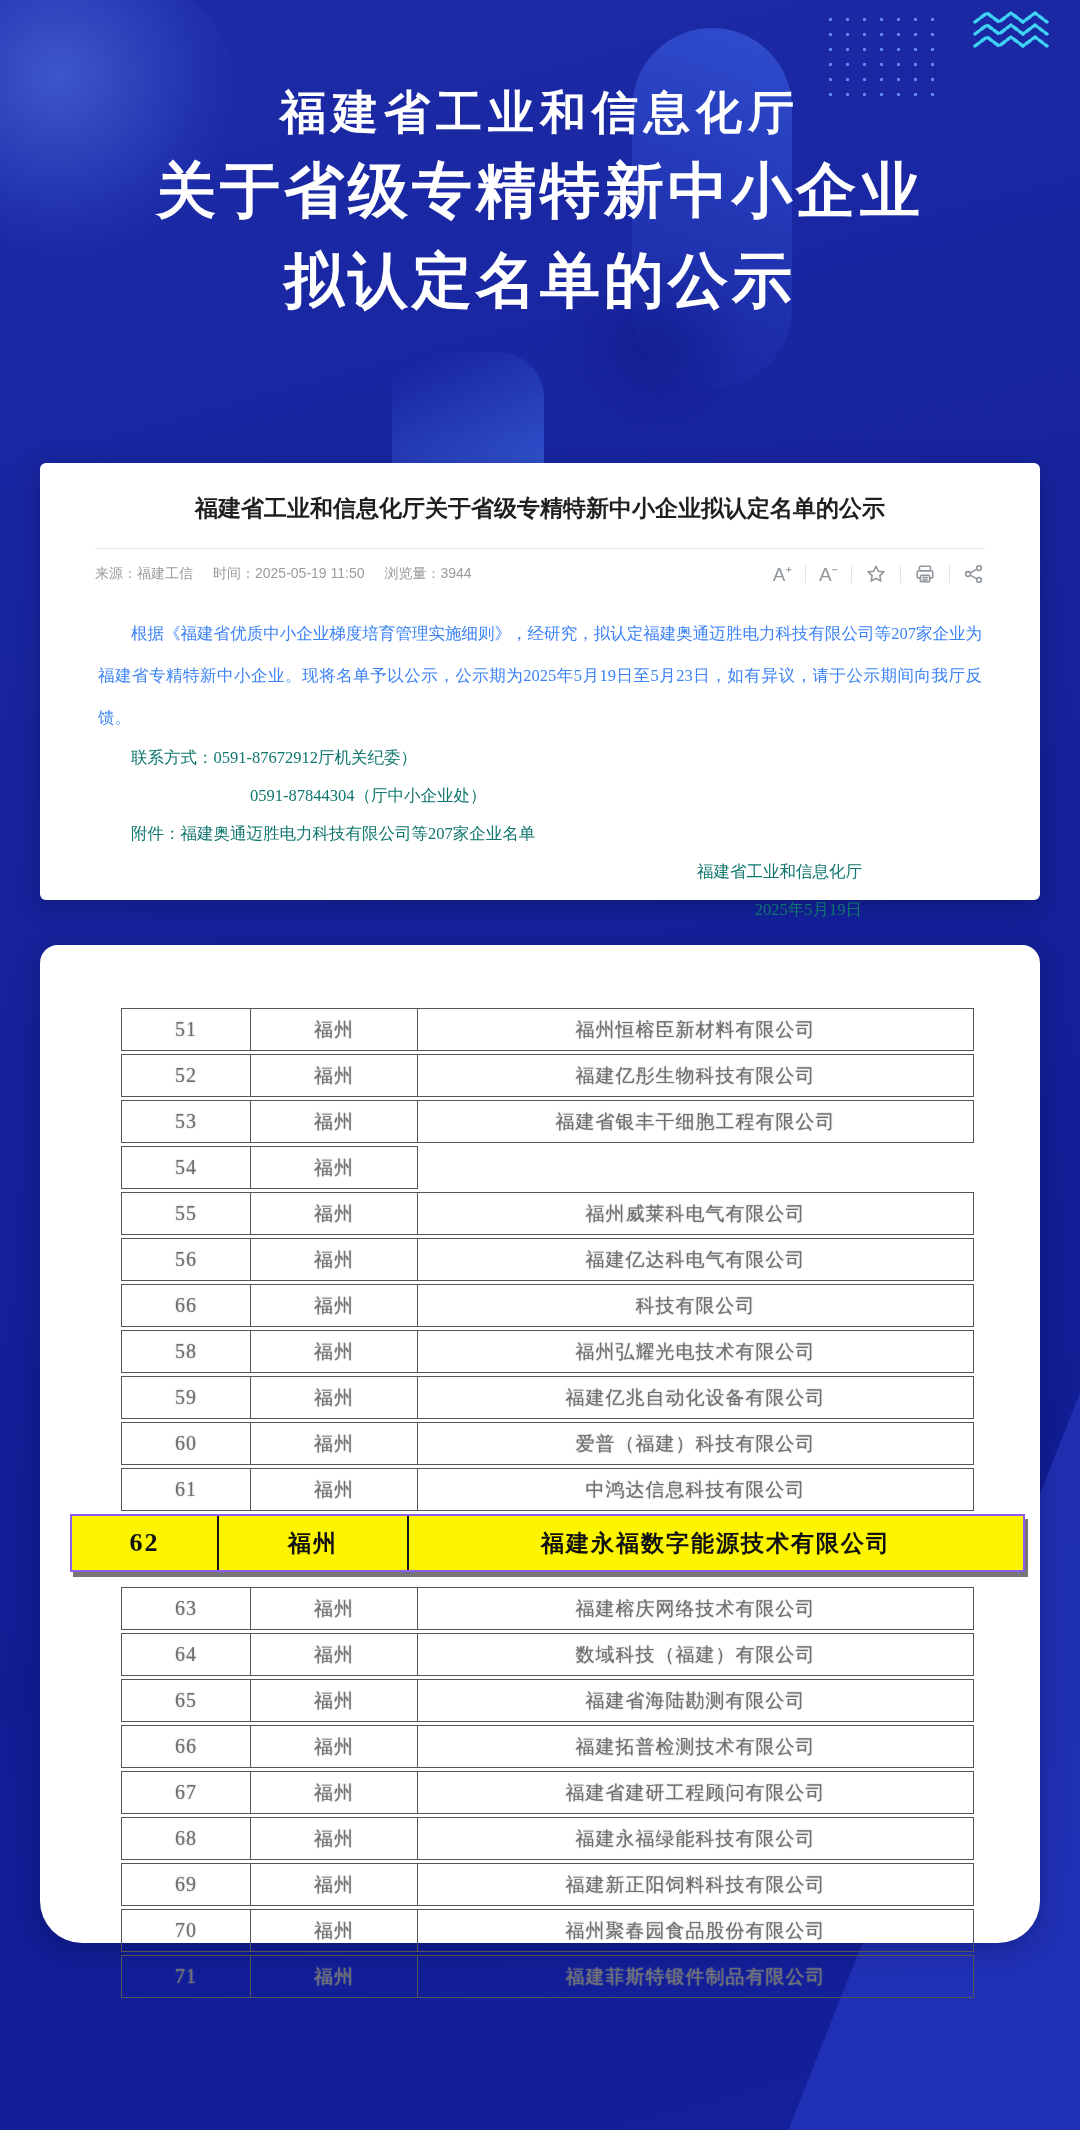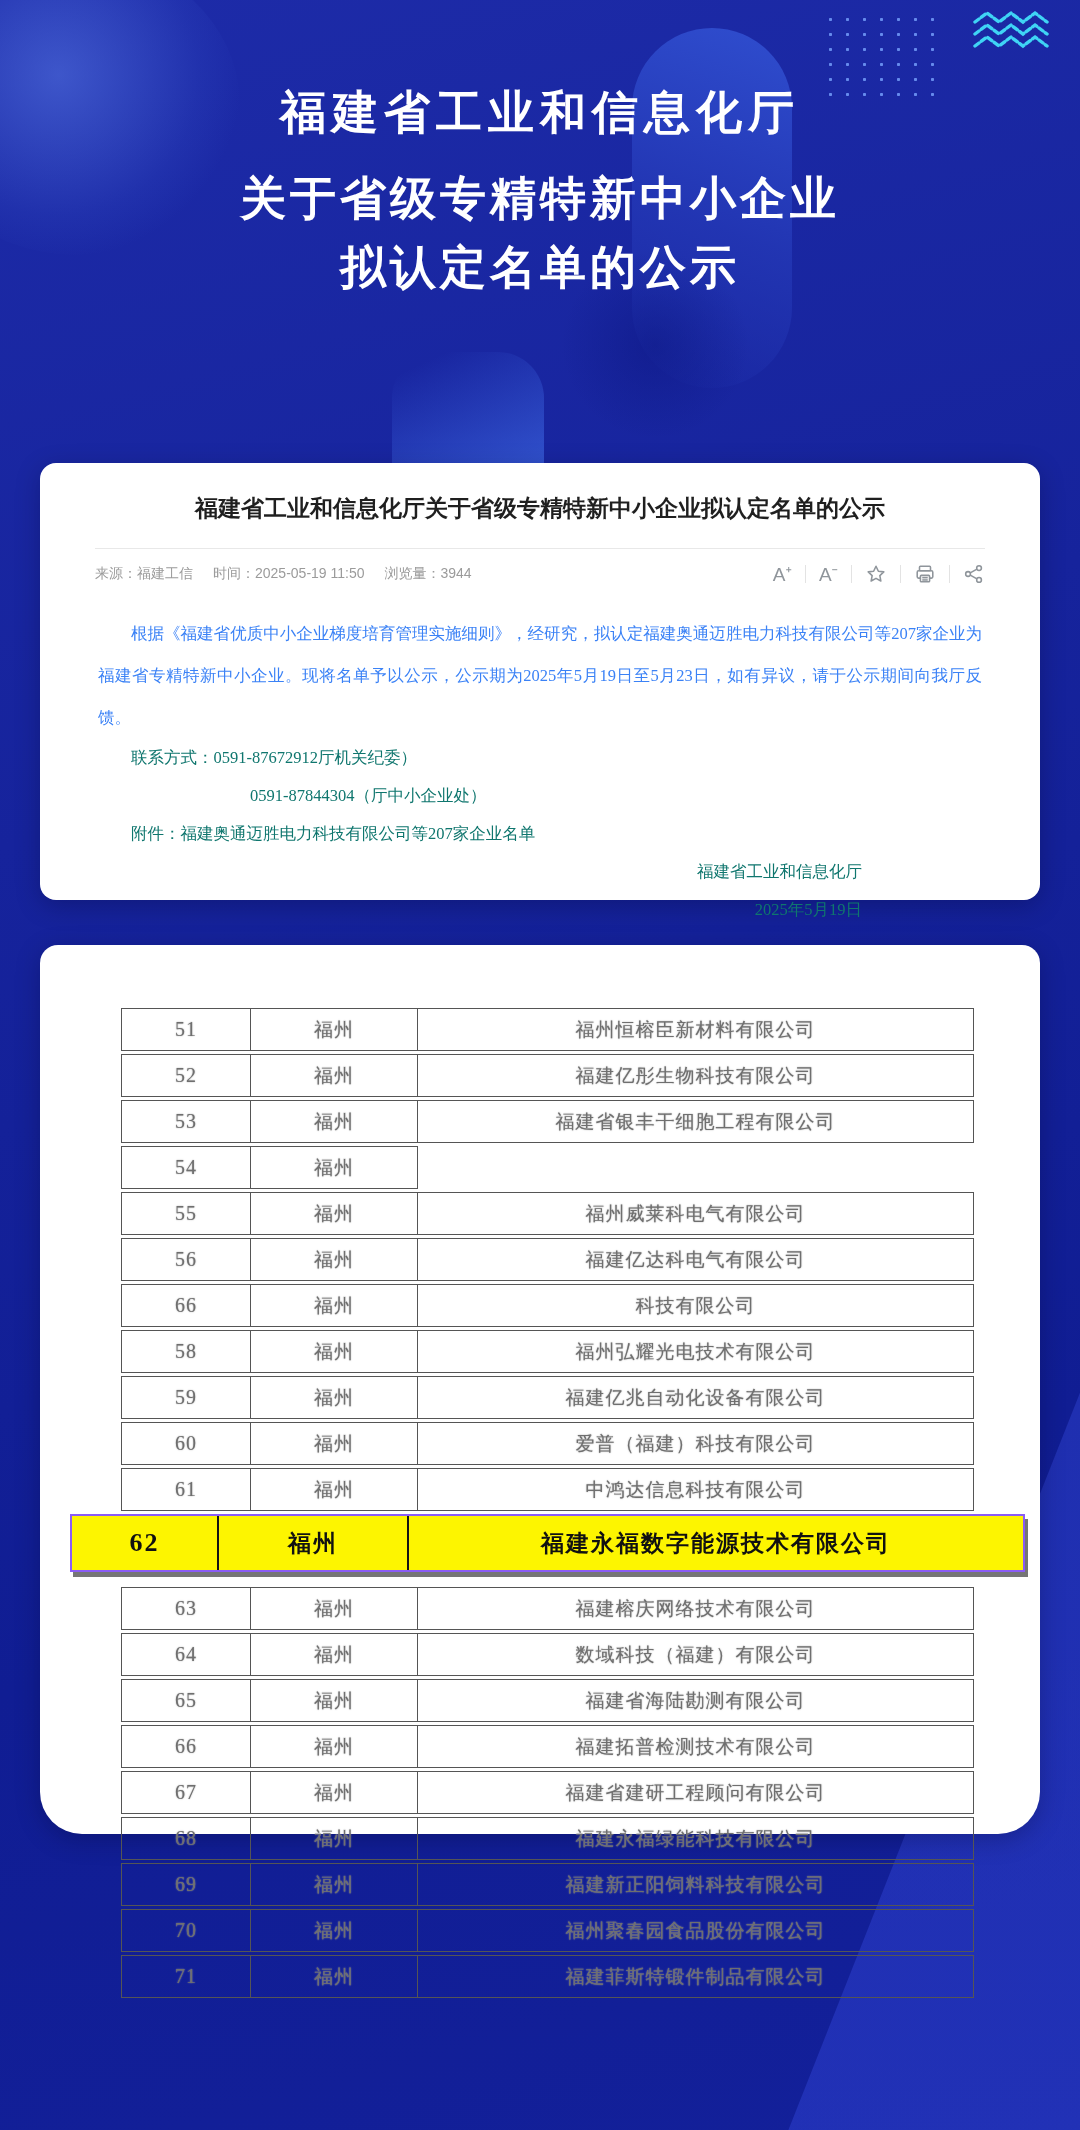--- a/index.html
+++ b/index.html
@@ -35,27 +35,27 @@
     background-image:radial-gradient(circle,rgba(110,150,245,0.9) 1.3px,transparent 1.9px);
     background-size:17px 15px;
   }
   .wave{position:absolute;left:972px;top:10px;z-index:1;}
   
   .org-title{
     position:absolute;top:82px;left:0;width:100%;text-align:center;z-index:3;
     color:#fff;font-size:46px;font-weight:700;letter-spacing:6px;
   }
   .main-title{
-    position:absolute;top:164px;left:0;width:100%;text-align:center;z-index:3;
-    color:#fff;font-size:46px;font-weight:800;letter-spacing:4px;line-height:1.5;
+    position:absolute;top:146px;left:0;width:100%;text-align:center;z-index:3;
+    color:#fff;font-size:60px;font-weight:800;letter-spacing:4px;line-height:1.5;
   }
   
   .doc-card{
     position:absolute;left:40px;top:463px;width:1000px;height:437px;z-index:2;
-    background:#ffffff;border-radius:16px;box-shadow:0 6px 24px rgba(0,0,30,0.25);
+    background:#ffffff;border-radius:6px;box-shadow:0 6px 24px rgba(0,0,30,0.25);
   }
   .doc-title{
     margin:30px 55px 0;text-align:center;font-size:23px;font-weight:700;color:#1f1f1f;
   }
   .doc-hr{margin:24px 55px 0;border:none;border-top:1px solid #e8e8e8;height:0;}
   .doc-meta{
     margin:12px 55px 0;display:flex;align-items:center;font-size:14px;color:#9b9b9b;
   }
   .meta-pair{margin-right:20px;white-space:nowrap;}
   .meta-tools{margin-left:auto;display:flex;align-items:center;color:#8f959b;}
@@ -67,21 +67,21 @@
   }
   .doc-line{
     margin:0 58px;font-family:"Liberation Serif","DejaVu Serif",serif;
     font-size:16.5px;color:#0f766e;line-height:38px;
   }
   .indent{text-indent:2em;}
   .phone2{padding-left:152px;}
   .sig{text-align:right;padding-right:120px;}
   
   .table-card{
-    position:absolute;left:40px;top:945px;width:1000px;height:889px;z-index:2;
+    position:absolute;left:40px;top:945px;width:1000px;height:998px;z-index:2;
     background:#ffffff;border-radius:18px 18px 42px 42px;box-shadow:0 6px 24px rgba(0,0,30,0.25);
   }
   .tbl{margin:63px 66px 0 81px;}
   .tbl-row{
     display:grid;grid-template-columns:130px 167px 1fr;height:43px;margin-bottom:3px;
   }
   .tbl-row .cell{
     border:1.6px solid #555;display:flex;align-items:center;justify-content:center;
     font-family:"Liberation Serif","DejaVu Serif",serif;font-size:19px;color:#6f6f6f;
     text-shadow:0 0 1.5px #9a9a9a;letter-spacing:1px;white-space:nowrap;overflow:hidden;

